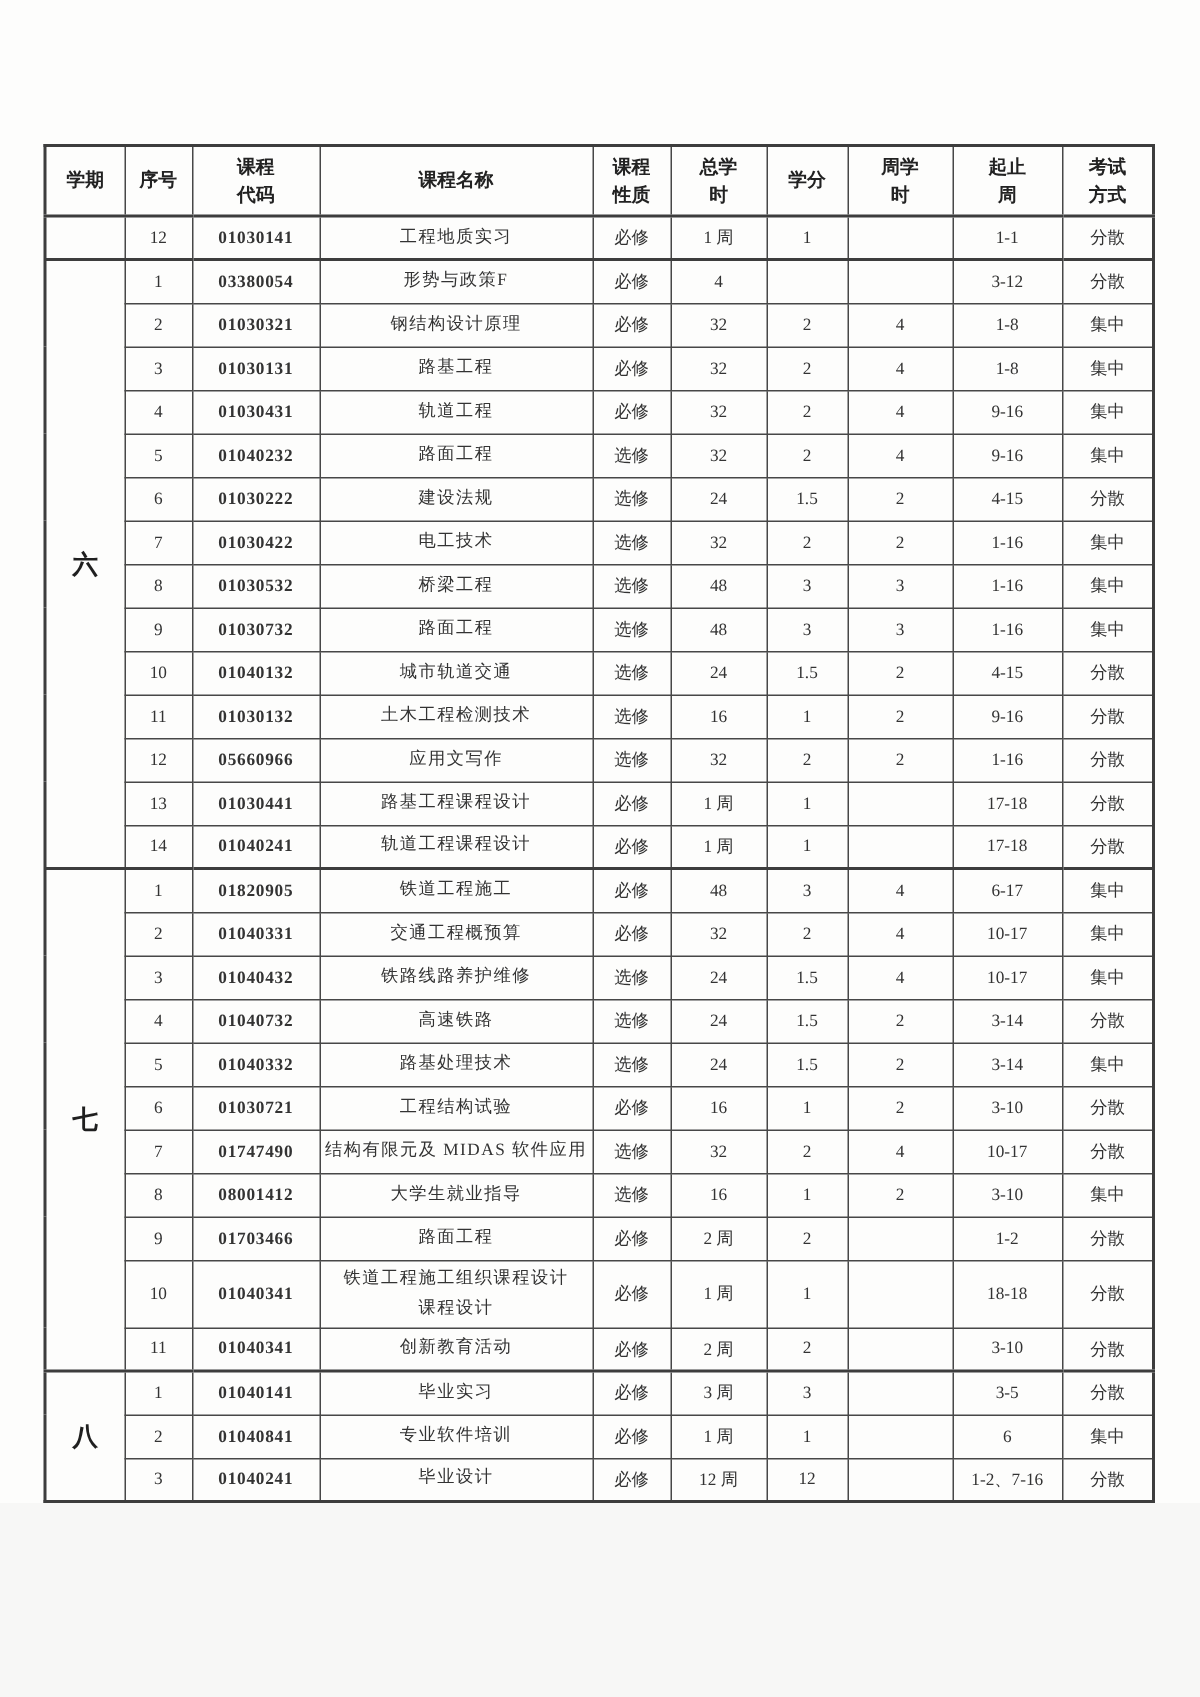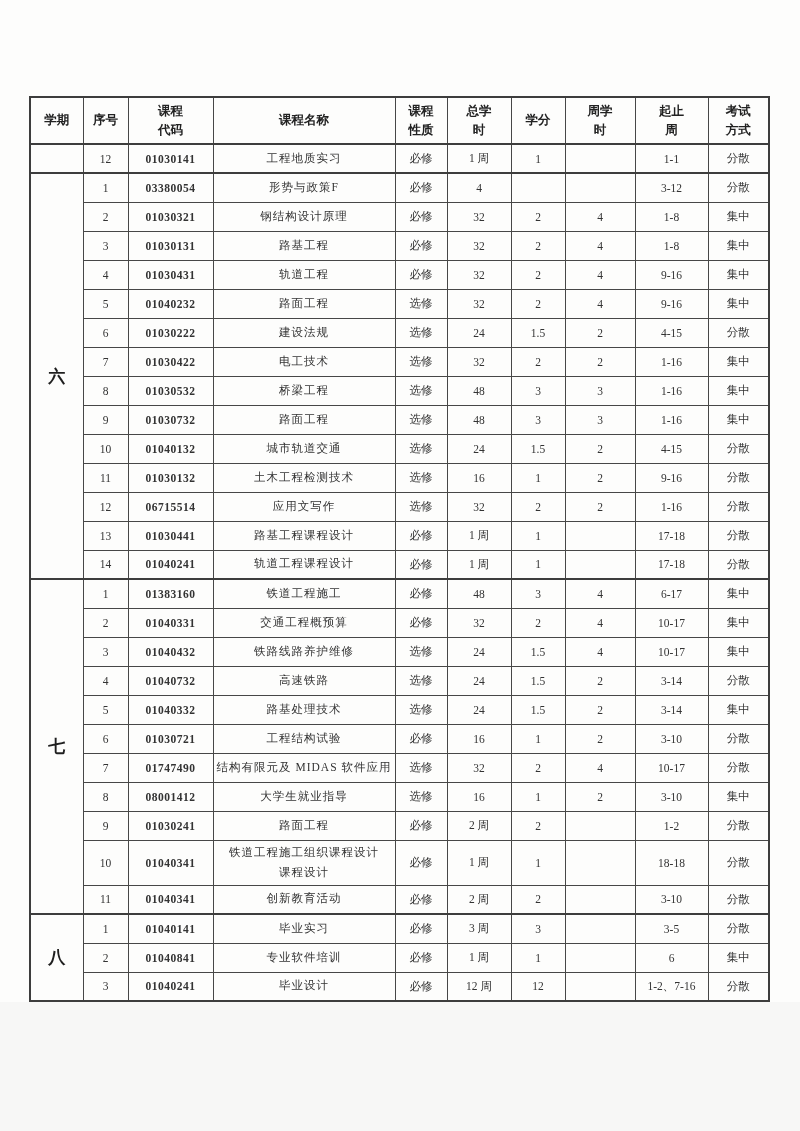--- a/index.html
+++ b/index.html
@@ -220,21 +220,21 @@
       <td class="cell-name">土木工程检测技术</td>
       <td class="cell-type">选修</td>
       <td class="cell-hours">16</td>
       <td class="cell-credits">1</td>
       <td class="cell-weekly">2</td>
       <td class="cell-weeks">9-16</td>
       <td class="cell-exam">分散</td>
     </tr>
         <tr>
       <td class="cell-no">12</td>
-      <td class="cell-code">06715514</td>
+      <td class="cell-code">05660966</td>
       <td class="cell-name">应用文写作</td>
       <td class="cell-type">选修</td>
       <td class="cell-hours">32</td>
       <td class="cell-credits">2</td>
       <td class="cell-weekly">2</td>
       <td class="cell-weeks">1-16</td>
       <td class="cell-exam">分散</td>
     </tr>
         <tr>
       <td class="cell-no">13</td>
@@ -254,21 +254,21 @@
       <td class="cell-type">必修</td>
       <td class="cell-hours">1 周</td>
       <td class="cell-credits">1</td>
       <td class="cell-weekly"></td>
       <td class="cell-weeks">17-18</td>
       <td class="cell-exam">分散</td>
     </tr>
         <tr class="group-start">
       <td class="sem-cell" rowspan="11">七</td>
           <td class="cell-no">1</td>
-      <td class="cell-code">01383160</td>
+      <td class="cell-code">01820905</td>
       <td class="cell-name">铁道工程施工</td>
       <td class="cell-type">必修</td>
       <td class="cell-hours">48</td>
       <td class="cell-credits">3</td>
       <td class="cell-weekly">4</td>
       <td class="cell-weeks">6-17</td>
       <td class="cell-exam">集中</td>
     </tr>
         <tr>
       <td class="cell-no">2</td>
@@ -342,21 +342,21 @@
       <td class="cell-name">大学生就业指导</td>
       <td class="cell-type">选修</td>
       <td class="cell-hours">16</td>
       <td class="cell-credits">1</td>
       <td class="cell-weekly">2</td>
       <td class="cell-weeks">3-10</td>
       <td class="cell-exam">集中</td>
     </tr>
         <tr>
       <td class="cell-no">9</td>
-      <td class="cell-code">01030241</td>
+      <td class="cell-code">01703466</td>
       <td class="cell-name">路面工程</td>
       <td class="cell-type">必修</td>
       <td class="cell-hours">2 周</td>
       <td class="cell-credits">2</td>
       <td class="cell-weekly"></td>
       <td class="cell-weeks">1-2</td>
       <td class="cell-exam">分散</td>
     </tr>
         <tr class="tall">
       <td class="cell-no">10</td>

